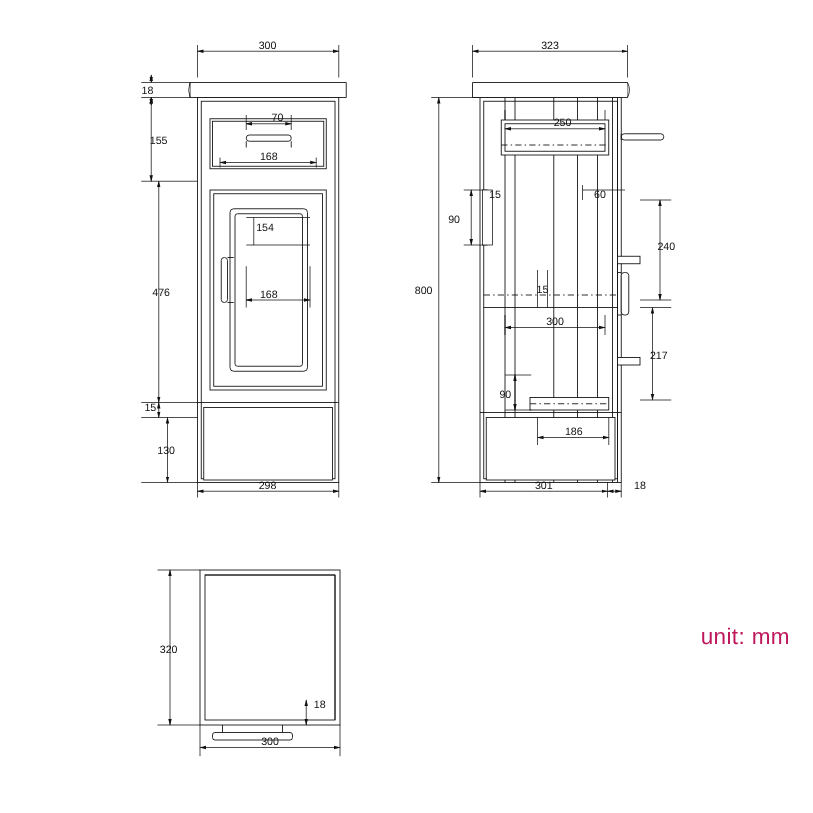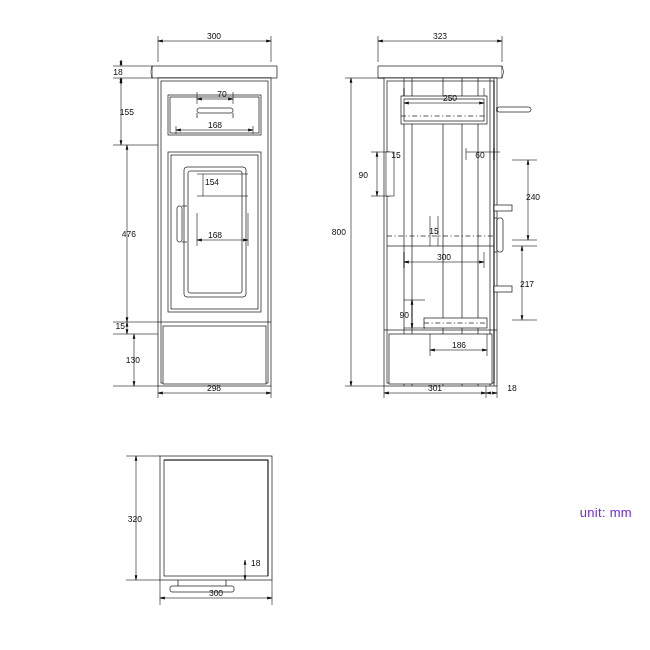--- a/index.html
+++ b/index.html
@@ -4,21 +4,21 @@
 <style>
   html,body{margin:0;padding:0;}
   body{
     width:650px;height:650px;background:#ffffff;
     font-family:"Liberation Sans", sans-serif;
     overflow:hidden;position:relative;
   }
   #sheet{position:absolute;left:0;top:0;width:650px;height:534px;}
   .unit{
     position:absolute;right:18px;bottom:14px;
-    font-size:13px;color:#6d28d9;letter-spacing:.3px;
+    font-size:18px;color:#be185d;letter-spacing:.3px;
   }
   svg{display:block;}
   .dimtext{
     font-family:"Liberation Sans", sans-serif;
     font-size:8.5px; fill:#111;
   }
 </style>
 </head>
 <body>
 

